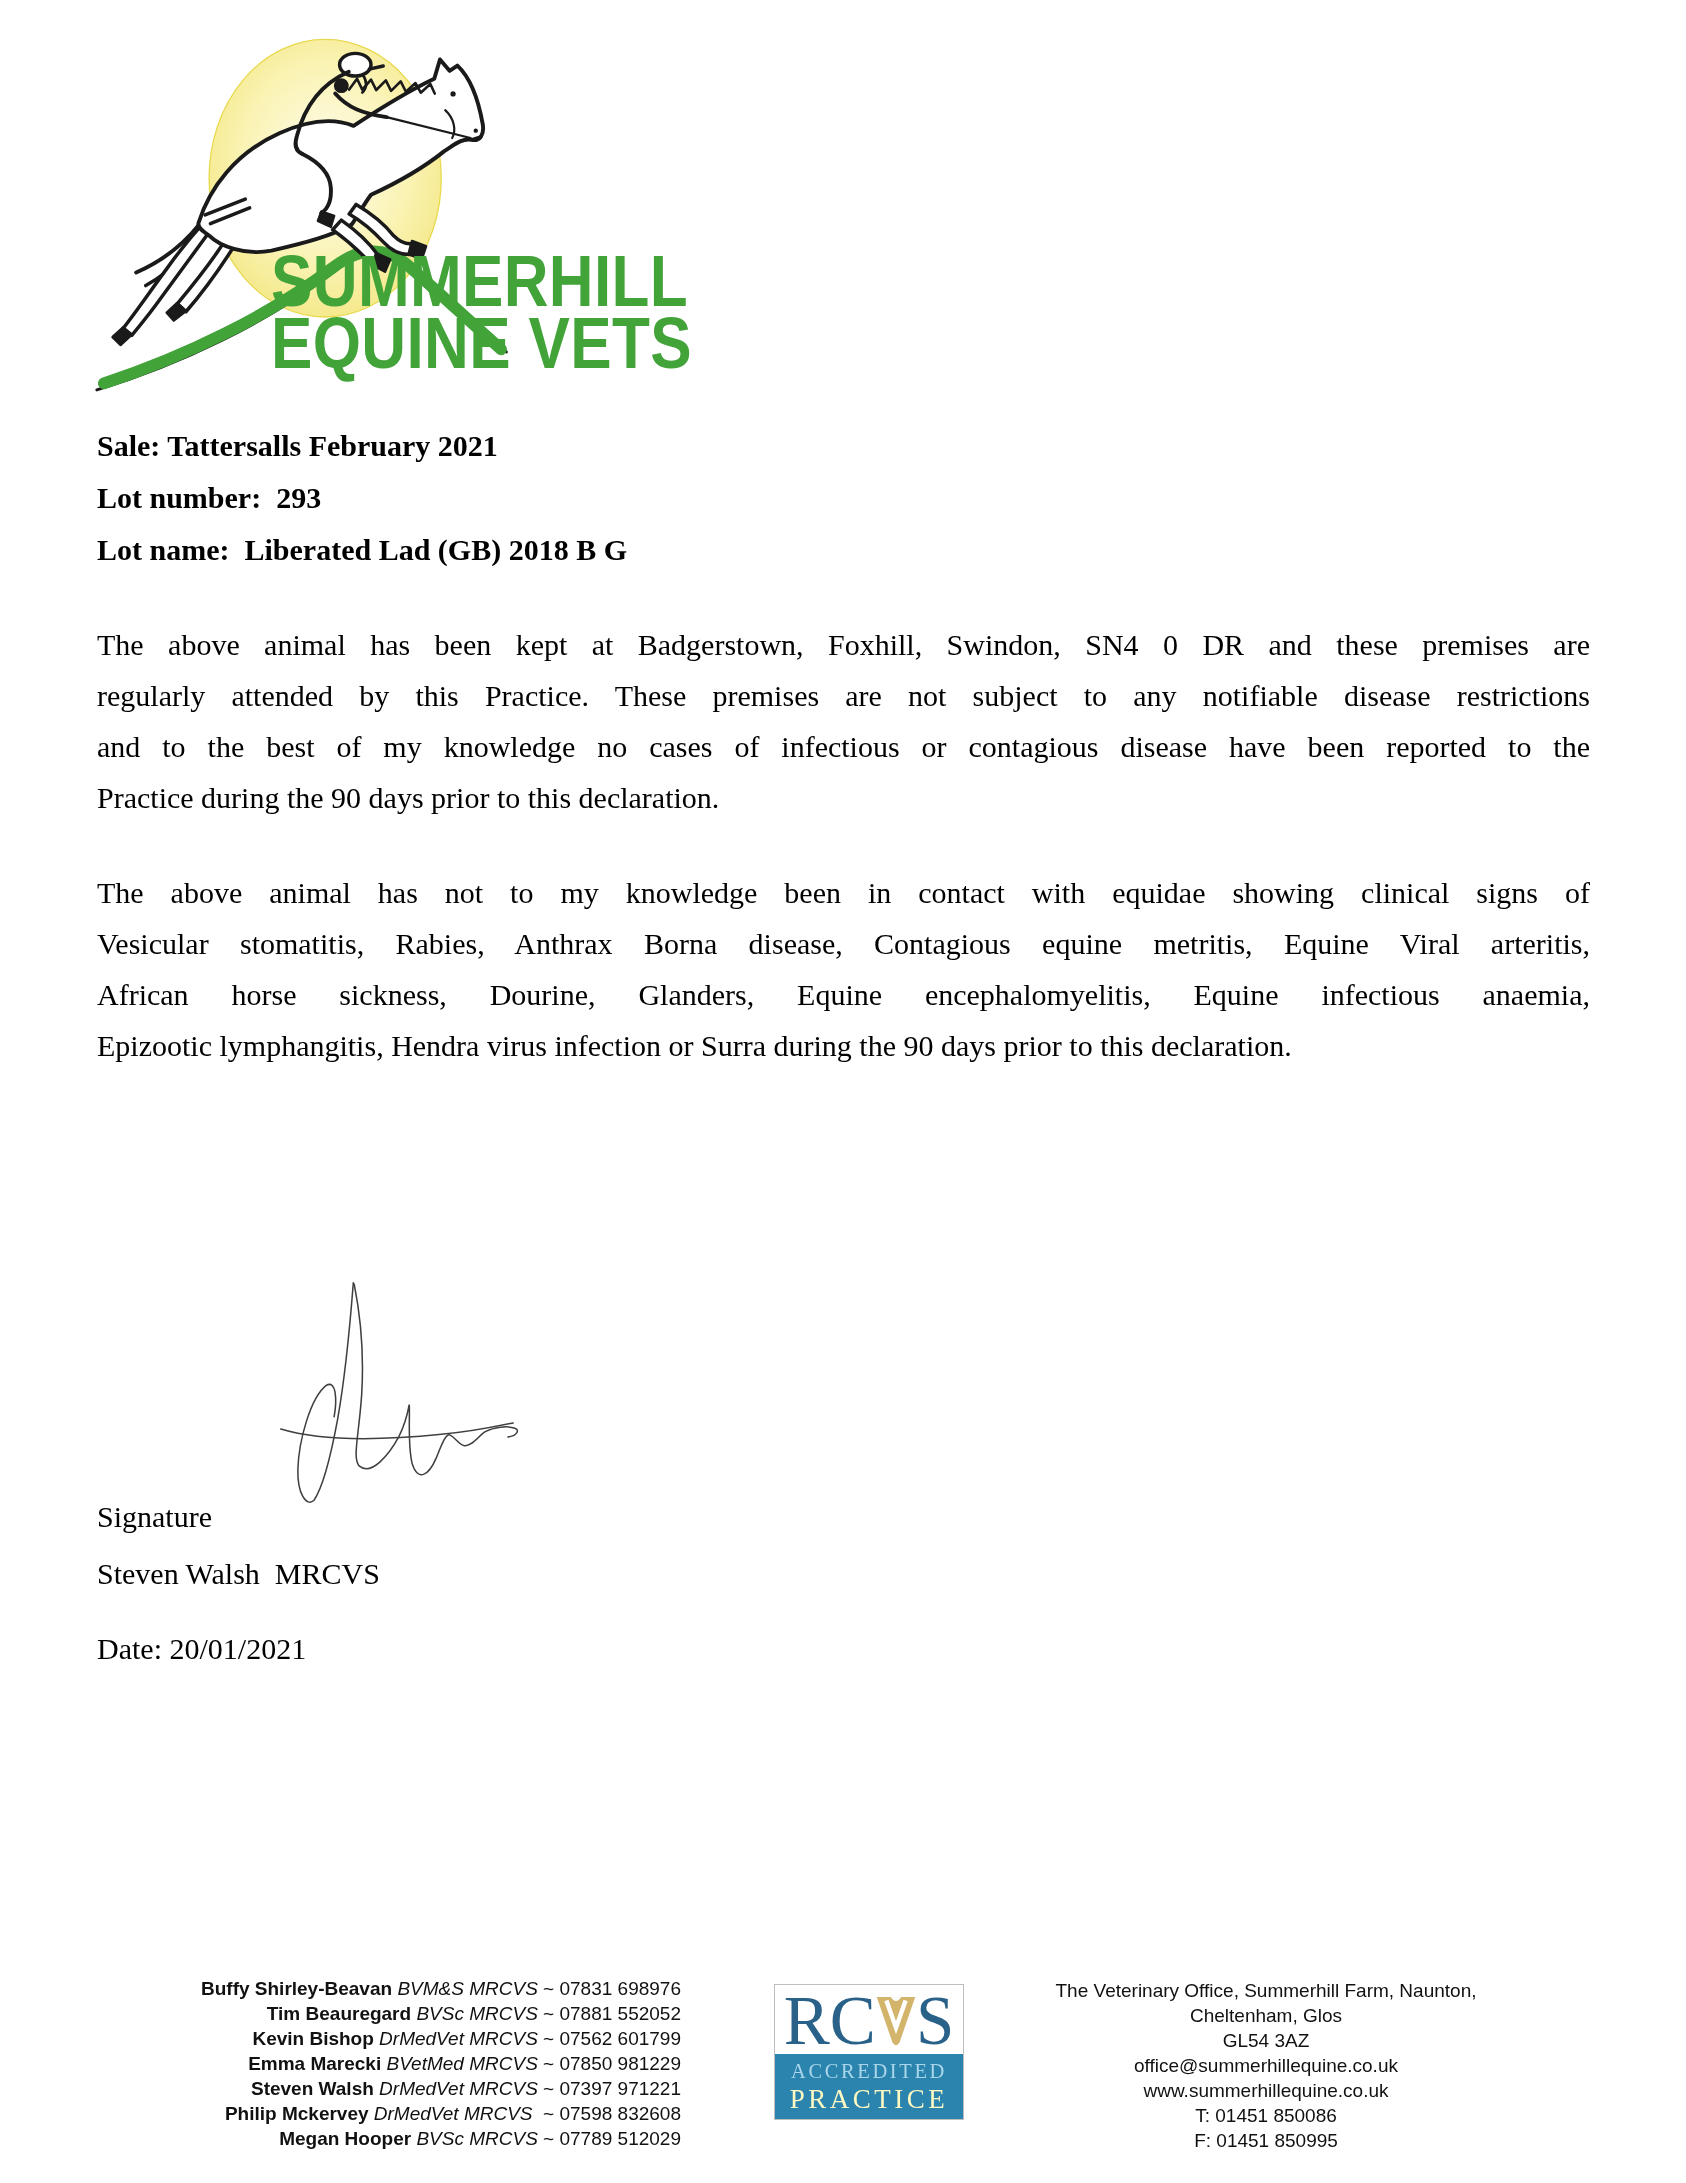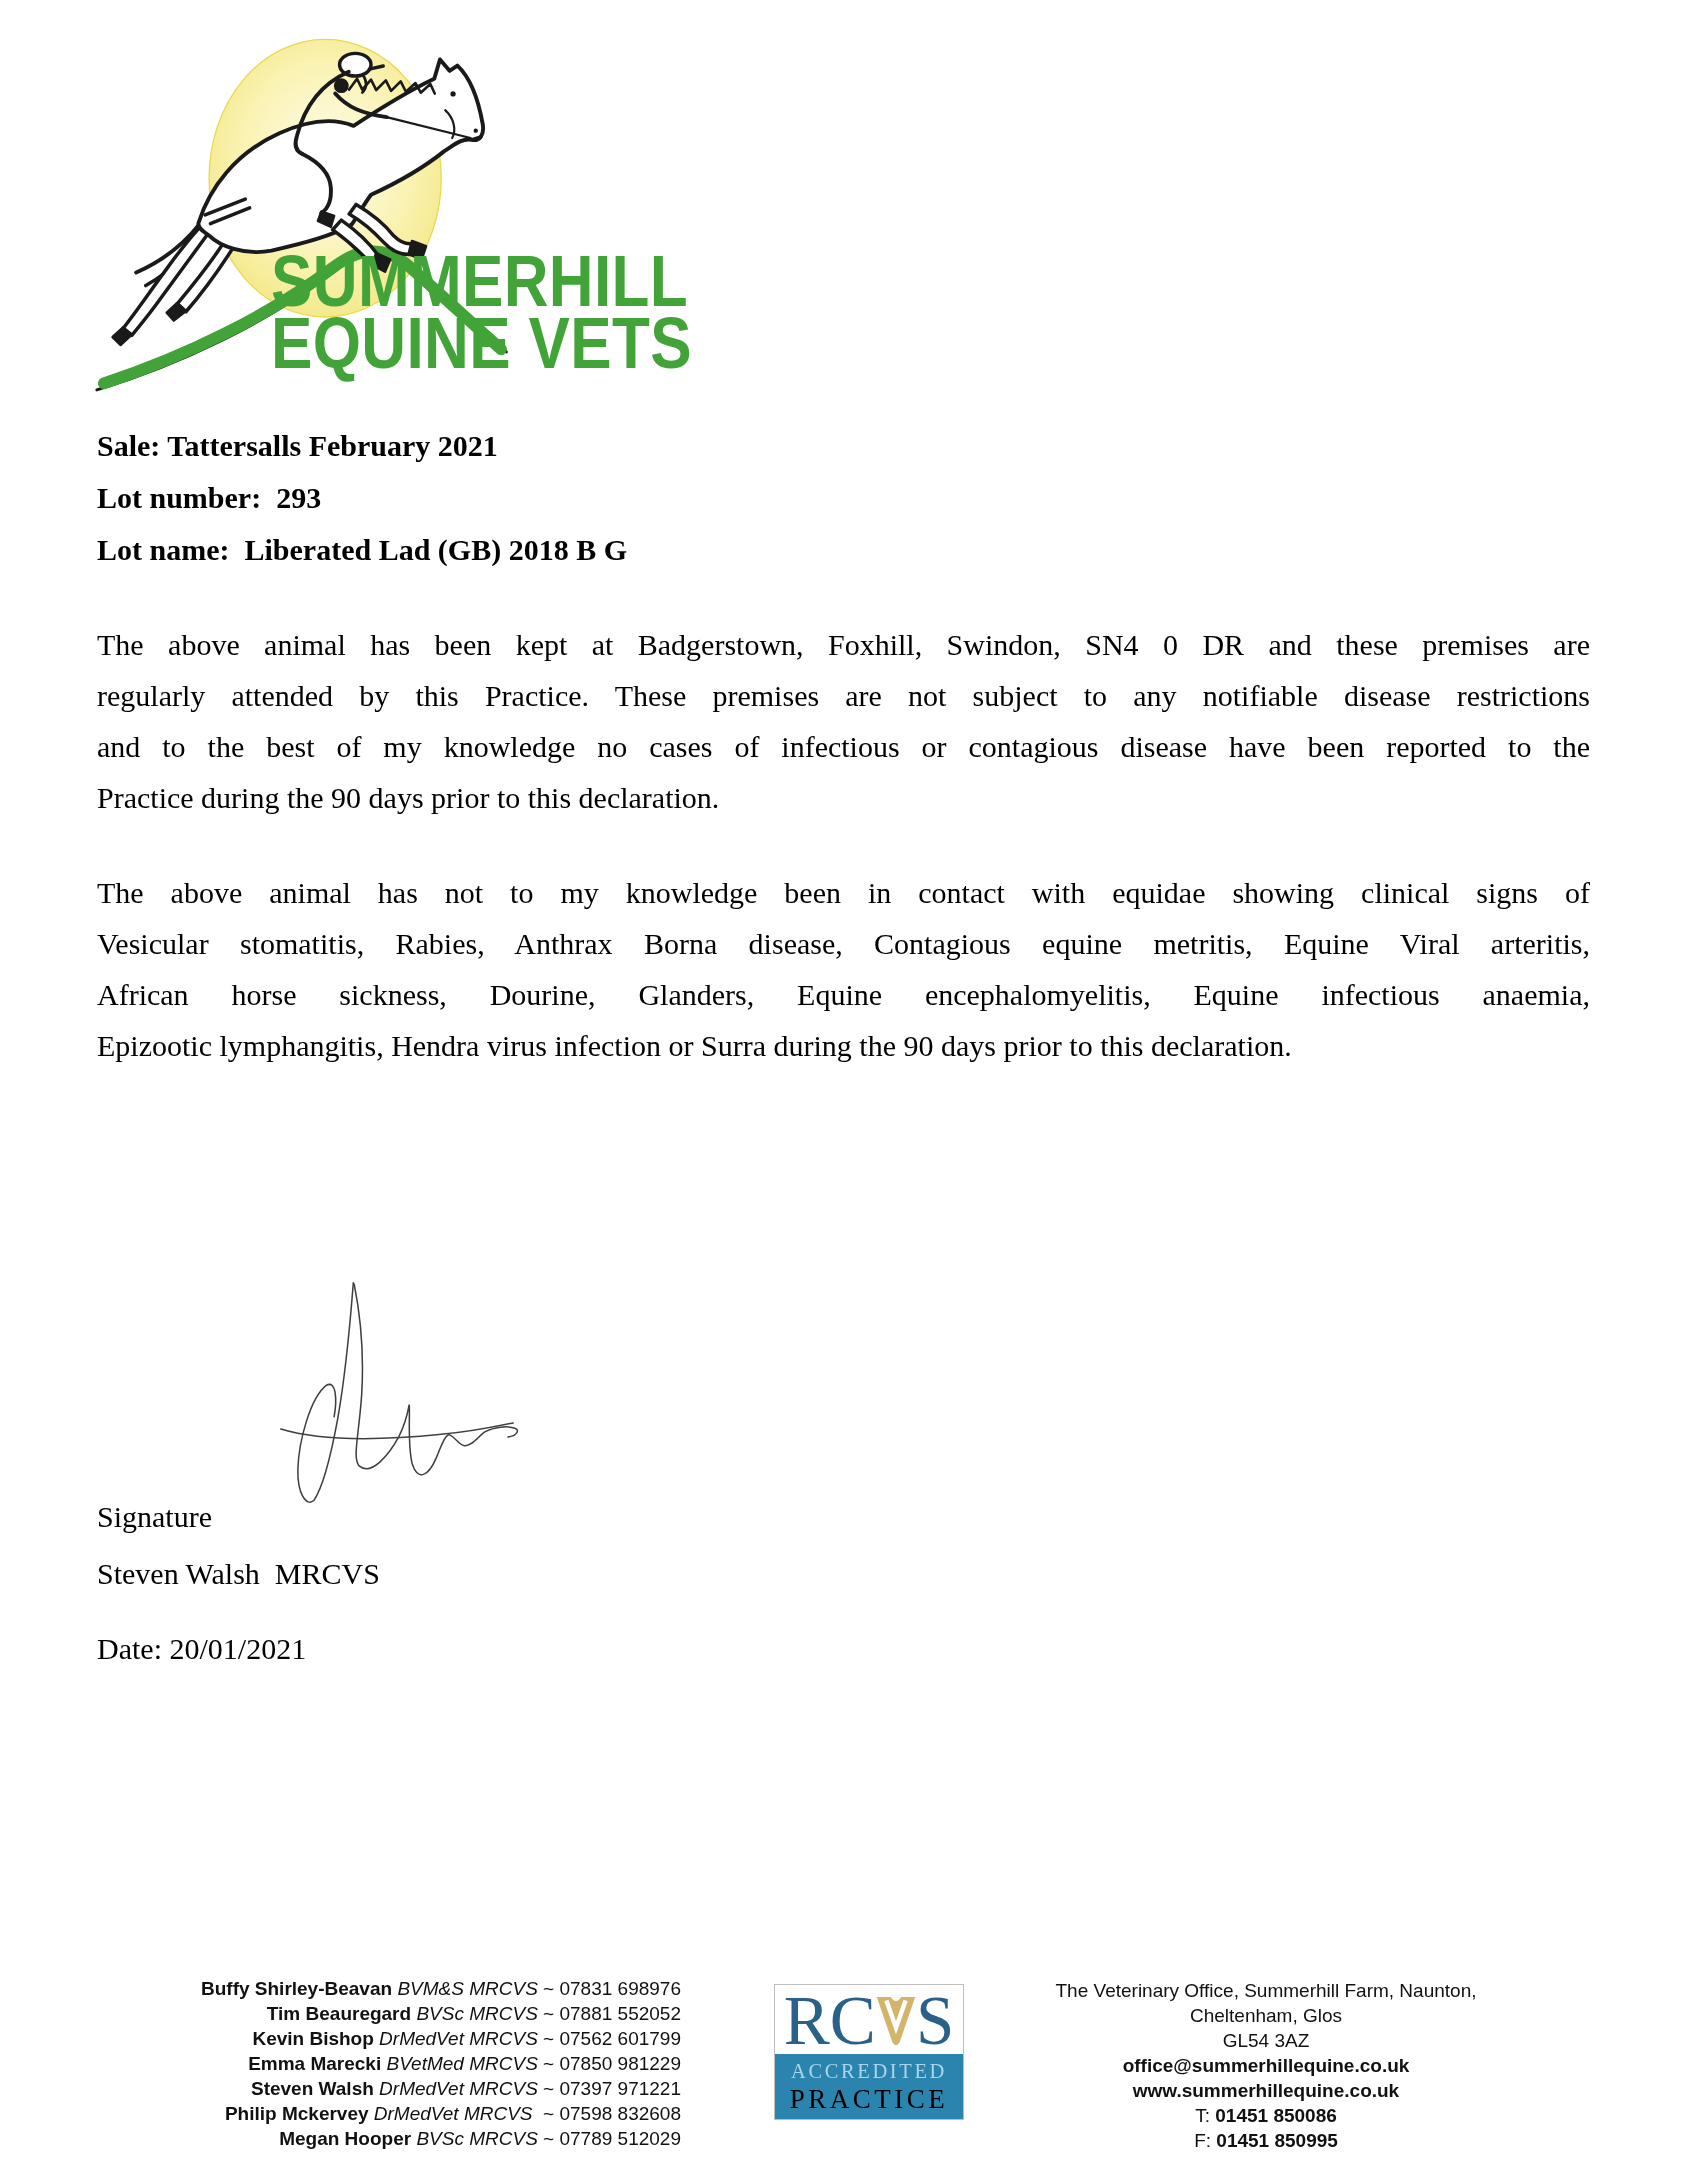--- a/index.html
+++ b/index.html
@@ -32,31 +32,31 @@
   
   #rcvs{left:774px;top:1984px;width:190px;height:136px;background:#fff;
         border:1.3px solid #bdbdbd;box-sizing:border-box;}
   #rcvs .row{height:69px;display:flex;align-items:center;justify-content:center;
              font-family:"Liberation Serif",serif;font-size:69px;color:#2a6189;
              line-height:1;padding-top:1.7px;}
   #rcvs .row svg{width:42px;height:52px;margin:2.6px -0.9px 0 -0.9px;flex:0 0 auto;}
   #rcvs .band{position:absolute;left:0;right:0;bottom:0;height:65px;background:#2a84ad;
               text-align:center;font-family:"Liberation Serif",serif;}
   #rcvs .acc{padding-top:6.1px;font-size:20.5px;letter-spacing:2.6px;color:#a9d6ea;}
-  #rcvs .prac{padding-top:0.9px;font-size:27px;letter-spacing:3.5px;color:#000000;}
+  #rcvs .prac{padding-top:0.9px;font-size:27px;letter-spacing:3.5px;color:#fef9c3;}
 
   
   .foot{font-family:"Liberation Sans",sans-serif;font-size:19px;line-height:25px;color:#111;}
   #vets{left:131px;top:1976px;width:550px;text-align:right;}
   #vets .name{font-weight:bold;}
   #vets .quals{font-style:italic;}
   #vets span{white-space:pre-wrap;}
   #address{left:984px;top:1978px;width:564px;text-align:center;}
   #address span{white-space:pre-wrap;}
-  #address .bold{font-weight:bold;}
+  #address .bold{font-weight:normal;}
 </style>
 </head>
 <body>
 
 <div class="page">
 
   <div class="abs" style="left:0;top:0;width:742px;height:428px;">
     <svg id="logo-svg" viewBox="0 0 1700 980" xmlns="http://www.w3.org/2000/svg">
       <defs>
         <radialGradient id="sun" cx="50%" cy="45%" r="65%">

